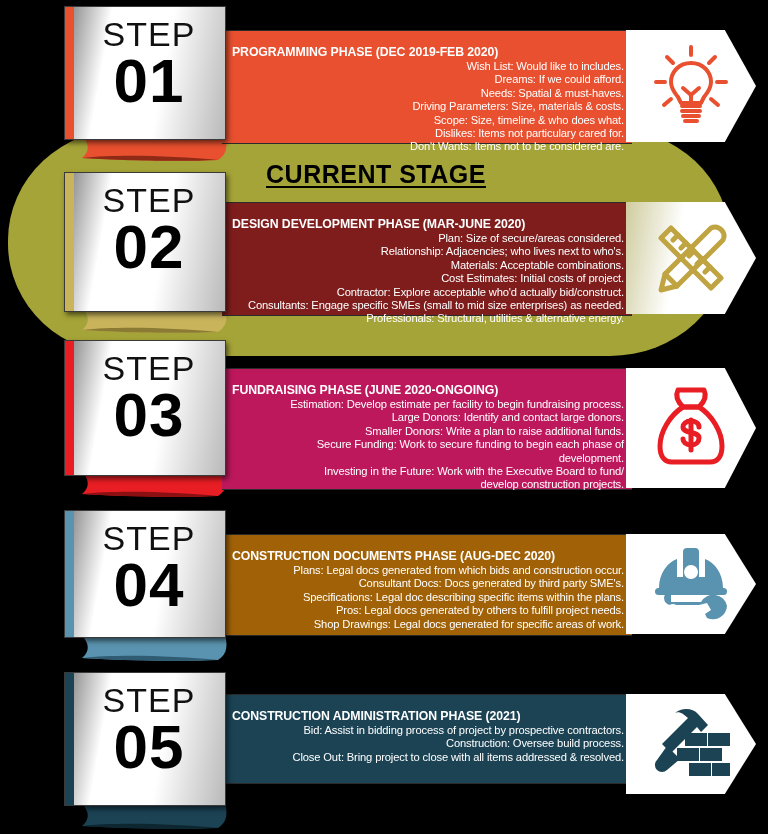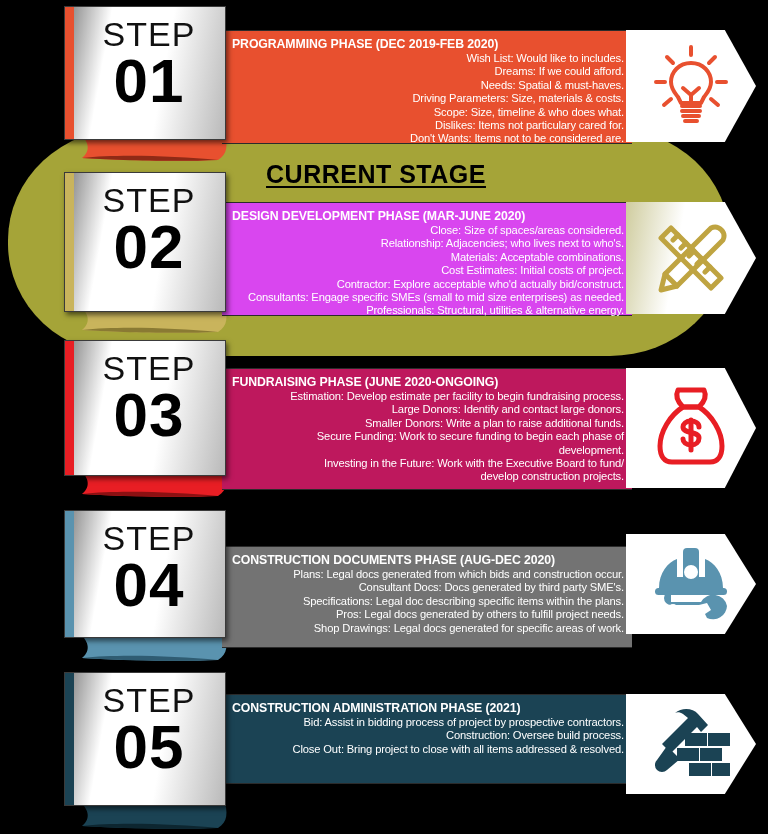--- a/index.html
+++ b/index.html
@@ -25,21 +25,21 @@
         border:1px solid #3a3a3a;
         background:linear-gradient(100deg,#7c7c7c 0%,#ffffff 26%,#ffffff 60%,#b9b9b9 100%);
         box-shadow:2px 3px 5px rgba(0,0,0,.55);}
   .spine{position:absolute;left:0;top:0;width:9px;height:100%;}
   .card-inner{padding:10px 6px 12px 14px;text-align:center;}
   .step-word{font-size:34px;font-weight:normal;color:#111;letter-spacing:1px;line-height:1;}
   .step-num{font-size:62px;font-weight:bold;color:#000;line-height:.98;letter-spacing:1px;}
 
   
   .band{position:absolute;z-index:4;border-top:1px solid #2b2b2b;border-bottom:1px solid #2b2b2b;}
-  .band-txt{padding:6px 8px 6px 10px;color:#fff;}
+  .band-txt{padding:14px 8px 6px 10px;color:#fff;}
   .band-title{font-size:12.3px;font-weight:bold;letter-spacing:-.1px;margin-bottom:1px;white-space:nowrap;}
   .band-line{font-size:11.2px;line-height:13.4px;letter-spacing:-.15px;text-align:right;}
 
   
   .iconpanel{position:absolute;z-index:5;background:#fff;
     -webkit-clip-path:polygon(0 0,76% 0,100% 50%,76% 100%,0 100%);
             clip-path:polygon(0 0,76% 0,100% 50%,76% 100%,0 100%);
     display:flex;align-items:center;justify-content:center;}
   .iconpanel.grad{background:linear-gradient(100deg,#cfcc9e 0%,#ffffff 40%,#ffffff 100%);}
   .iconpanel svg{display:block;}
@@ -85,24 +85,24 @@
     <div class="card" style="height:132px;">
       <div class="spine" style="background:#E8502F;"></div>
       <div class="card-inner">
         <div class="step-word">STEP</div>
         <div class="step-num">01</div>
       </div>
     </div>
   </div>
 
   <div class="row" style="left:64px;top:172px;width:700px;height:150px;">
-    <div class="band" style="left:158px;top:30px;width:410px;height:112px;background:#d946ef;">
+    <div class="band" style="left:158px;top:30px;width:410px;height:112px;background:#7f1d1d;">
       <div class="band-txt">
         <div class="band-title">DESIGN DEVELOPMENT PHASE (MAR-JUNE 2020)</div>
-        <div class="band-line">Close: Size of spaces/areas considered.</div>
+        <div class="band-line">Plan: Size of secure/areas considered.</div>
         <div class="band-line">Relationship: Adjacencies; who lives next to who's.</div>
         <div class="band-line">Materials: Acceptable combinations.</div>
         <div class="band-line">Cost Estimates: Initial costs of project.</div>
         <div class="band-line">Contractor: Explore acceptable who'd actually bid/construct.</div>
         <div class="band-line">Consultants: Engage specific SMEs (small to mid size enterprises) as needed.</div>
         <div class="band-line">Professionals: Structural, utilities &amp; alternative energy.</div>
       </div>
     </div>
     <div class="iconpanel grad" style="left:562px;top:30px;width:130px;height:112px;">
       <svg width="80" height="80" viewBox="0 0 80 80">
@@ -161,21 +161,21 @@
     <div class="card" style="height:134px;">
       <div class="spine" style="background:#E81E24;"></div>
       <div class="card-inner">
         <div class="step-word">STEP</div>
         <div class="step-num">03</div>
       </div>
     </div>
   </div>
 
   <div class="row" style="left:64px;top:510px;width:700px;height:140px;">
-    <div class="band" style="left:158px;top:24px;width:410px;height:100px;background:#737373;margin-top:12px;">
+    <div class="band" style="left:158px;top:24px;width:410px;height:100px;background:#a16207;">
       <div class="band-txt">
         <div class="band-title">CONSTRUCTION DOCUMENTS PHASE (AUG-DEC 2020)</div>
         <div class="band-line">Plans: Legal docs generated from which bids and construction occur.</div>
         <div class="band-line">Consultant Docs: Docs generated by third party SME's.</div>
         <div class="band-line">Specifications: Legal doc describing specific items within the plans.</div>
         <div class="band-line">Pros: Legal docs generated by others to fulfill project needs.</div>
         <div class="band-line">Shop Drawings: Legal docs generated for specific areas of work.</div>
       </div>
     </div>
     <div class="iconpanel" style="left:562px;top:24px;width:130px;height:100px;">

